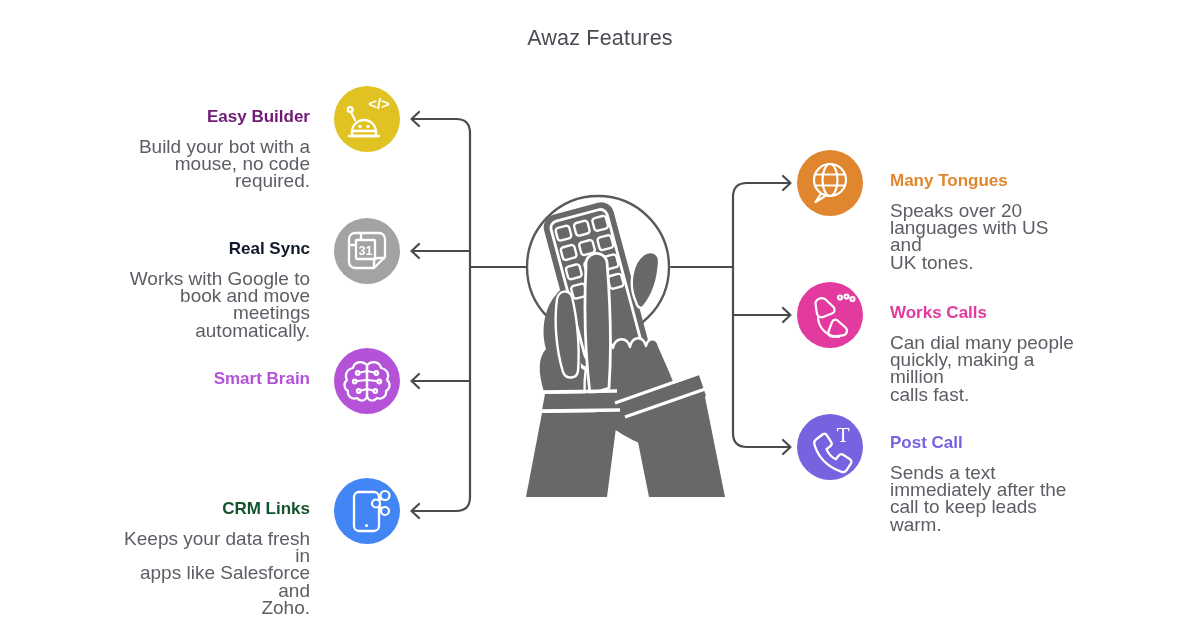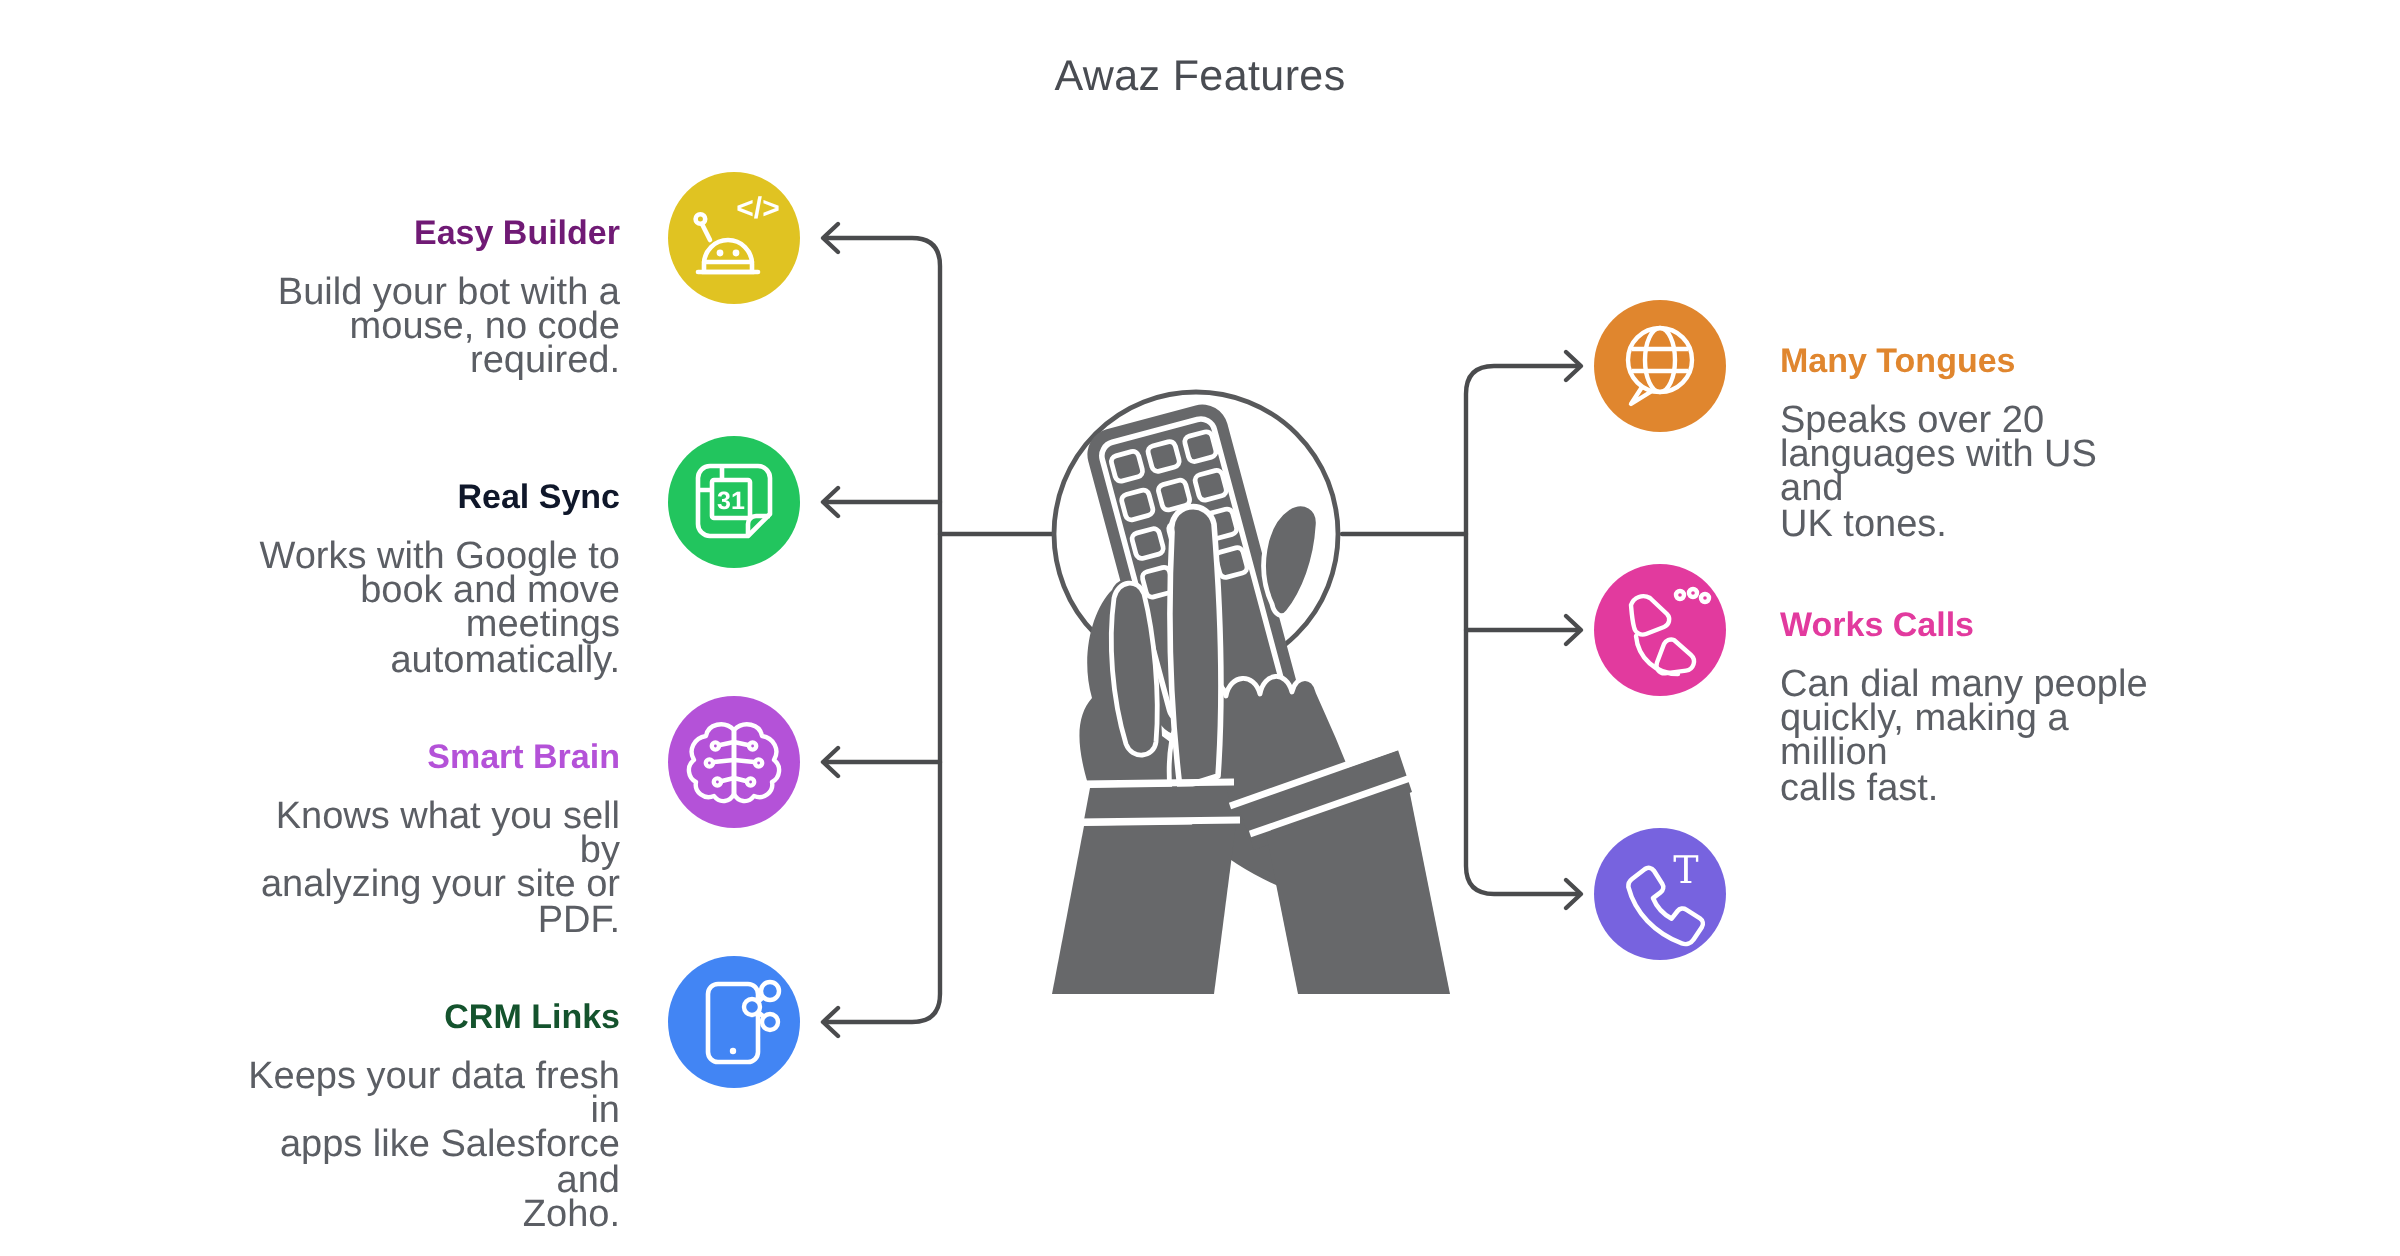--- a/index.html
+++ b/index.html
@@ -122,21 +122,21 @@
         <path d="M18,50 v-4 a12,12 0 0 1 24,0 v4 z"></path>
         <path d="M15,50 h30"></path>
         <path d="M18,45 h24"></path>
         <path d="M21,34 l-4,-8"></path>
         <circle cx="16.2" cy="23.5" r="2.4"></circle>
       </g>
       <circle cx="26" cy="40.5" r="1.7" fill="#fff"></circle>
       <circle cx="34" cy="40.5" r="1.7" fill="#fff"></circle>
     </svg>
   </div>
-  <div class="icon-circle" id="ic1" style="background-color: #22c55e;">
+  <div class="icon-circle" id="ic1" style="background-color: #a3a3a3;">
     <svg viewBox="0 0 66 66">
       <g stroke="#fff" stroke-width="2.3" fill="none" stroke-linejoin="round">
         <path d="M21,15 h24 a6,6 0 0 1 6,6 v18 l-11,11 h-19 a6,6 0 0 1 -6,-6 v-23 a6,6 0 0 1 6,-6 z"></path>
         <path d="M40,50 v-6 a4,4 0 0 1 4,-4 h7"></path>
         <rect x="22" y="22" width="19" height="19" rx="1"></rect>
         <path d="M27,15 v7 M15,27 h7"></path>
       </g>
       <text x="31.5" y="36.5" text-anchor="middle" font-size="12.5" font-weight="bold" fill="#fff">31</text>
     </svg>
   </div>
@@ -209,36 +209,39 @@
 required.</p>
   </div>
   <div class="feature-text t-right" id="t1">
     <h3 style="color: #0f172a;">Real Sync</h3>
     <p>Works with Google to
 book and move
 meetings automatically.</p>
   </div>
   <div class="feature-text t-right" id="t2">
     <h3 style="color: rgb(180, 82, 216);">Smart Brain</h3>
-    <p>Knows what you sell by
-analyzing your site or
-PDF.</p>
   </div>
   <div class="feature-text t-right" id="t3">
     <h3 style="color: #14532d; text-align: right;">CRM Links</h3>
     <p>Keeps your data fresh in
 apps like Salesforce and
 Zoho.</p>
   </div>
   <div class="feature-text" id="t4">
     <h3 style="color: rgb(224, 134, 46);">Many Tongues</h3>
     <p>Speaks over 20
 languages with US and
 UK tones.</p>
   </div>
   <div class="feature-text" id="t5">
     <h3 style="color: rgb(226, 58, 158);">Works Calls</h3>
     <p>Can dial many people
 quickly, making a million
 calls fast.</p>
   </div>
+  <div class="feature-text" id="t6">
+    <h3 style="color: rgb(119, 99, 223);">Post Call</h3>
+    <p>Sends a text
+immediately after the
+call to keep leads warm.</p>
+  </div>
 
 </div>
 
 </body></html>

